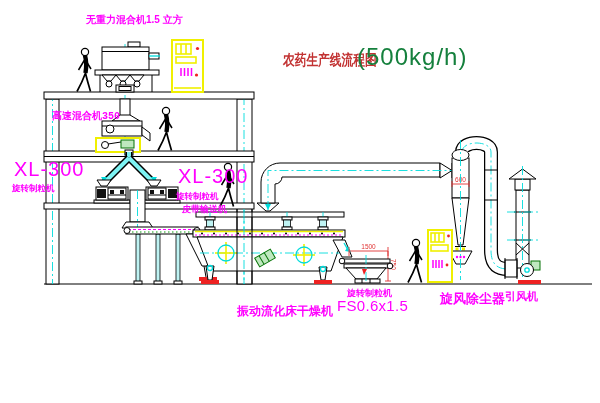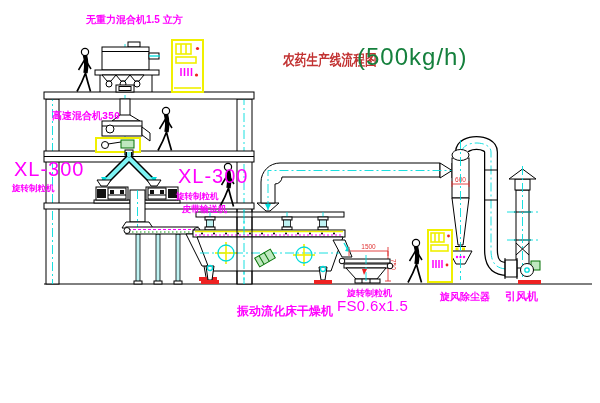--- a/index.html
+++ b/index.html
@@ -347,17 +347,17 @@
 <div class="lbl xl" style="left:178px;top:166px;">XL-300</div>
 <div class="lbl cn" style="left:176px;top:192px;font-size:8.5px;">旋转制粒机</div>
 
 <div class="lbl cn" style="left:146px;top:205px;font-size:9px;margin-left:36px;">皮带输送机</div>
 
 <div class="lbl cn" style="left:237px;top:305px;font-size:12px;">振动流化床干燥机</div>
 
 <div class="lbl cn" style="left:347px;top:289px;font-size:9px;">旋转制粒机</div>
 <div class="lbl model" style="left:337px;top:298px;">FS0.6x1.5</div>
 
-<div class="lbl cn" style="left:440px;top:292px;font-size:10px;">旋风除尘器</div>
+<div class="lbl cn" style="left:440px;top:292px;font-size:13px;">旋风除尘器</div>
 
 <div class="lbl cn" style="left:505px;top:291px;font-size:11px;">引风机</div>
 
 </div>
 
 </body></html>

